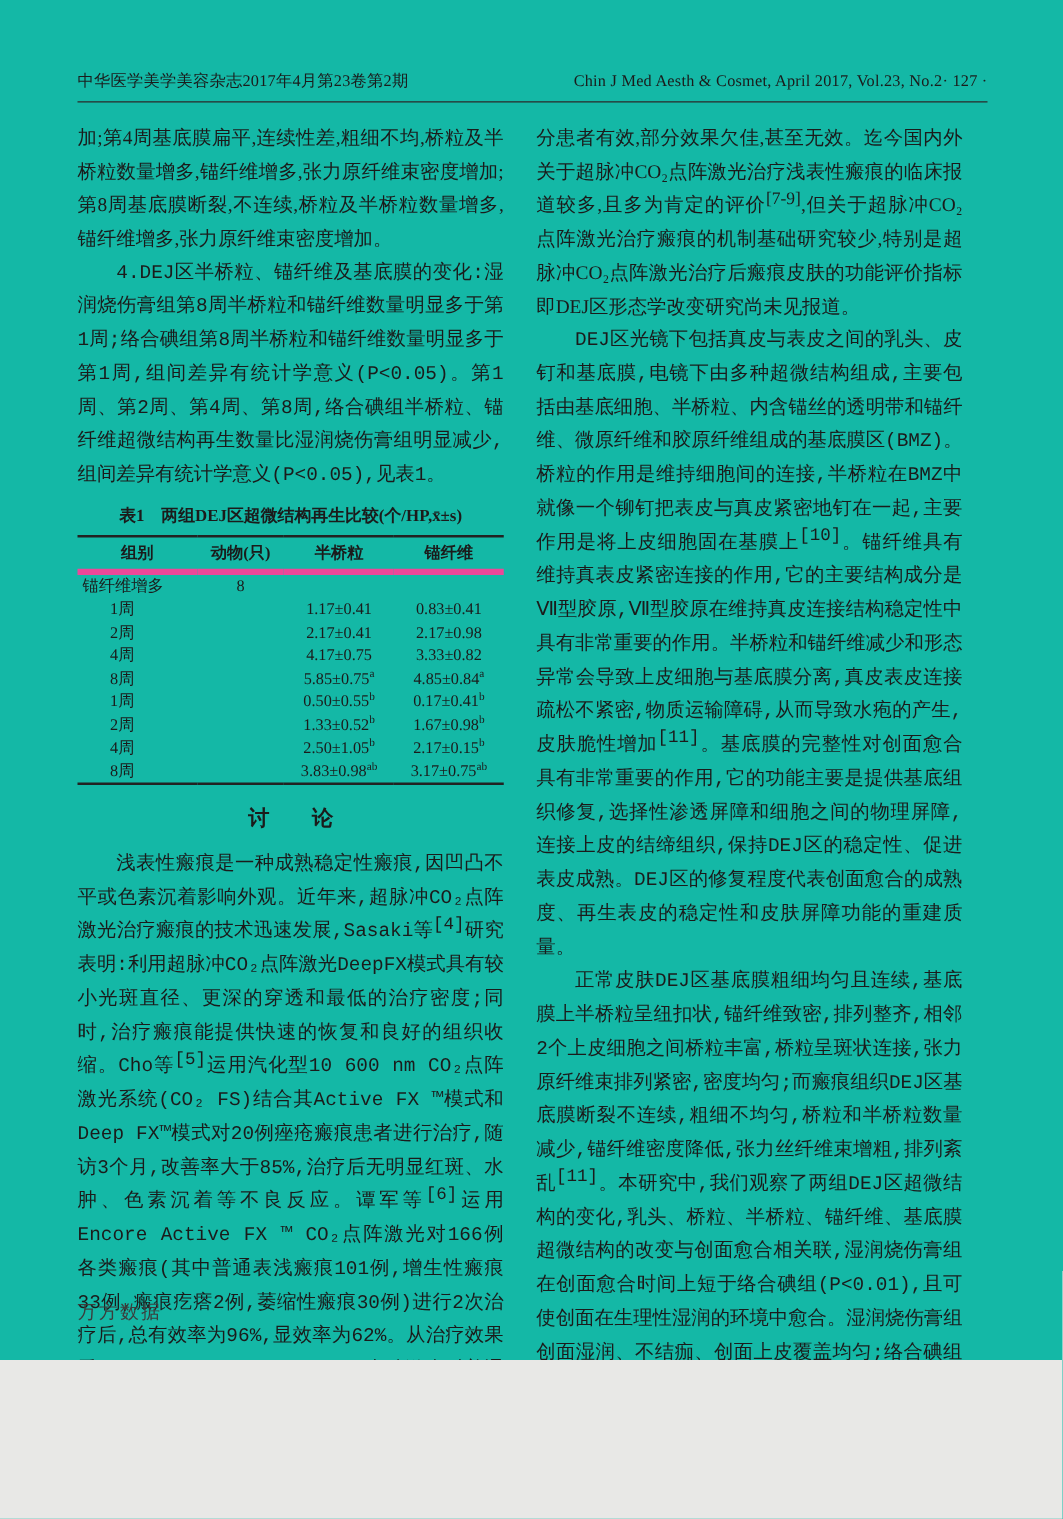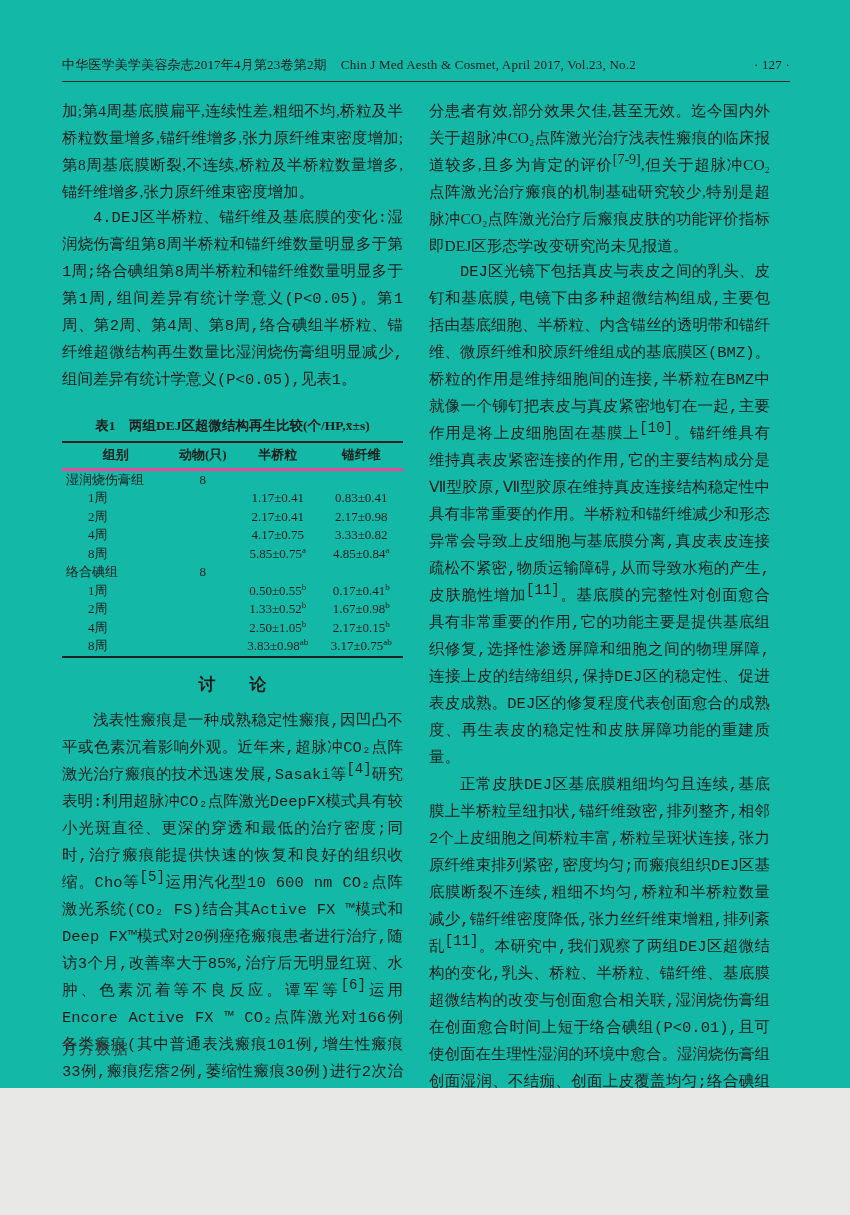--- a/index.html
+++ b/index.html
@@ -8,32 +8,32 @@
     background:#14b8a6;color:#1b1b1b;overflow:hidden;
     font-family:"Liberation Serif","DejaVu Serif",serif;
   }
   .hdr{
     margin:56px 60px 0 62px;
     display:flex;align-items:baseline;justify-content:space-between;
     font-size:13px;letter-spacing:.2px;
     border-bottom:1.5px solid #2a2a2a;padding-bottom:7px;white-space:nowrap;
   }
   .hdr .cn{margin-right:14px;}
-  .hdr .en{flex:1;}
+  .hdr .en{flex:1;text-align:right;}
   .hdr .pgno{}
   .cols{display:flex;gap:26px;margin:15px 62px 0 62px;}
   .col{width:341px;text-align:justify;font-size:15.5px;line-height:27px;}
   .col p{margin:0;}
   p.indent{text-indent:2em;font-family:Liberation Mono, monospace;}
   sup.ref{font-size:14px;line-height:0;}
   
-  .tblwrap{margin:22px 0 6px 0;}
+  .tblwrap{margin:9px 0 6px 0;}
   .tbl-title{font-size:13.5px;font-weight:bold;text-align:center;line-height:20px;margin:4px 0 5px 0;}
   table{width:100%;border-collapse:collapse;font-size:13px;line-height:18.5px;}
-  thead th{border-top:2px solid #222;border-bottom:3px solid #ec4899;font-weight:bold;padding:3px 2px;text-align:center;}
+  thead th{border-top:2px solid #222;border-bottom:5px solid #ec4899;font-weight:bold;padding:3px 2px;text-align:center;}
   thead th:first-child{text-align:center;}
   tbody{border-bottom:2px solid #222;}
   tbody td{padding:0 2px;text-align:center;}
   tbody td:first-child{text-align:left;}
   tr.group-row td:first-child{padding-left:4px;}
   tr.week-row td:first-child{padding-left:26px;}
   sup.tsup{font-size:9px;line-height:0;}
   .tnote{font-size:12.5px;line-height:17.5px;text-align:justify;text-indent:2em;margin-top:6px;}
   h2.discuss{font-size:17px;font-weight:bold;text-align:center;margin:15px 0 11px 0;line-height:24px;}
   .watermark{position:absolute;left:62px;bottom:29px;font-size:15px;color:#3c3c3c;letter-spacing:2px;}
@@ -65,21 +65,21 @@
             <tr>
               <th>组别</th>
               <th>动物(只)</th>
               <th>半桥粒</th>
               <th>锚纤维</th>
             </tr>
           </thead>
           <tbody>
 
               <tr class="group-row">
-                <td>湿润烧伤膏组</td>
+                <td>锚纤维增多</td>
                 <td>8</td>
                 <td><span></span><sup class="tsup"></sup></td>
                 <td><span></span><sup class="tsup"></sup></td>
               </tr>
 
               <tr class="week-row">
                 <td>1周</td>
                 <td></td>
                 <td><span>1.17±0.41</span><sup class="tsup"></sup></td>
                 <td><span>0.83±0.41</span><sup class="tsup"></sup></td>
@@ -99,26 +99,20 @@
                 <td><span>3.33±0.82</span><sup class="tsup"></sup></td>
               </tr>
 
               <tr class="week-row">
                 <td>8周</td>
                 <td></td>
                 <td><span>5.85±0.75</span><sup class="tsup">a</sup></td>
                 <td><span>4.85±0.84</span><sup class="tsup">a</sup></td>
               </tr>
 
-              <tr class="group-row">
-                <td>络合碘组</td>
-                <td>8</td>
-                <td><span></span><sup class="tsup"></sup></td>
-                <td><span></span><sup class="tsup"></sup></td>
-              </tr>
 
               <tr class="week-row">
                 <td>1周</td>
                 <td></td>
                 <td><span>0.50±0.55</span><sup class="tsup">b</sup></td>
                 <td><span>0.17±0.41</span><sup class="tsup">b</sup></td>
               </tr>
 
               <tr class="week-row">
                 <td>2周</td>

